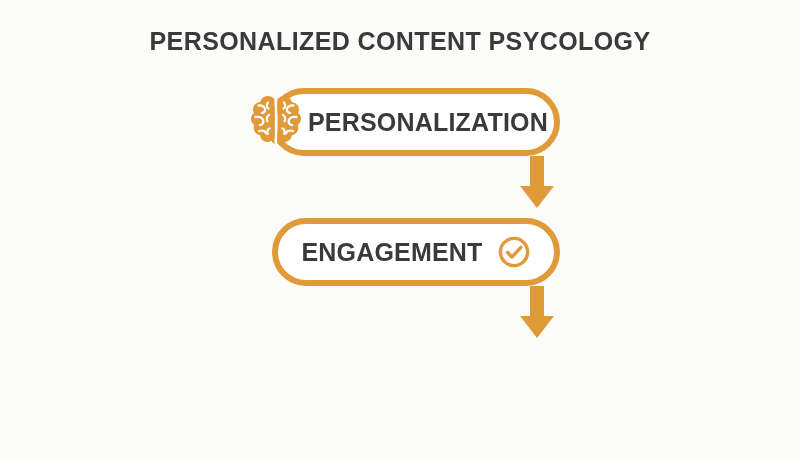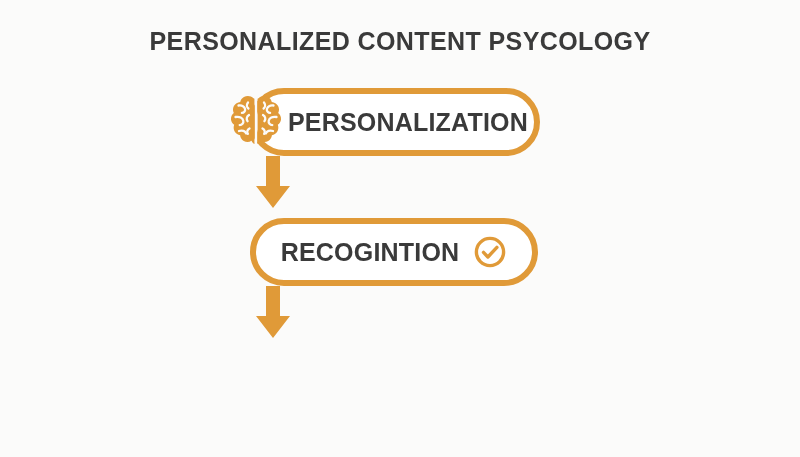--- a/index.html
+++ b/index.html
@@ -41,21 +41,21 @@
   }
 
   
   .flow {
     position: absolute;
     top: 88px;
     left: 250px;
     width: 310px;
     display: flex;
     flex-direction: column;
-    align-items: flex-start;
+    align-items: flex-end;
   }
 
   
   .node {
     position: relative;
     box-sizing: border-box;
     width: 288px;
     height: 68px;
     background: #ffffff;
     border: 6px solid #e09a38;
@@ -152,21 +152,21 @@
       <span class="node-label">PERSONALIZATION</span>
     </div>
 
     <div class="arrow">
       <svg viewBox="0 0 46 62" width="46" height="62" aria-hidden="true">
         <path d="M16 0h14v30h10L23 52 6 30h10z" fill="#e09a38"></path>
       </svg>
     </div>
 
     <div class="node">
-      <span class="node-label">RECOGINTION</span>
+      <span class="node-label">ENGAGEMENT</span>
       <span class="icon inline-icon">
         <svg viewBox="0 0 34 34" width="34" height="34" aria-hidden="true">
           <circle cx="17" cy="17" r="13.6" fill="none" stroke="#e09a38" stroke-width="3.4"></circle>
           <path d="M10.5 17.4l4.4 4.6 9-9.6" fill="none" stroke="#e09a38" stroke-width="3.4" stroke-linecap="round" stroke-linejoin="round"></path>
         </svg>
       </span>
     </div>
 
     <div class="arrow">
       <svg viewBox="0 0 46 62" width="46" height="62" aria-hidden="true">

